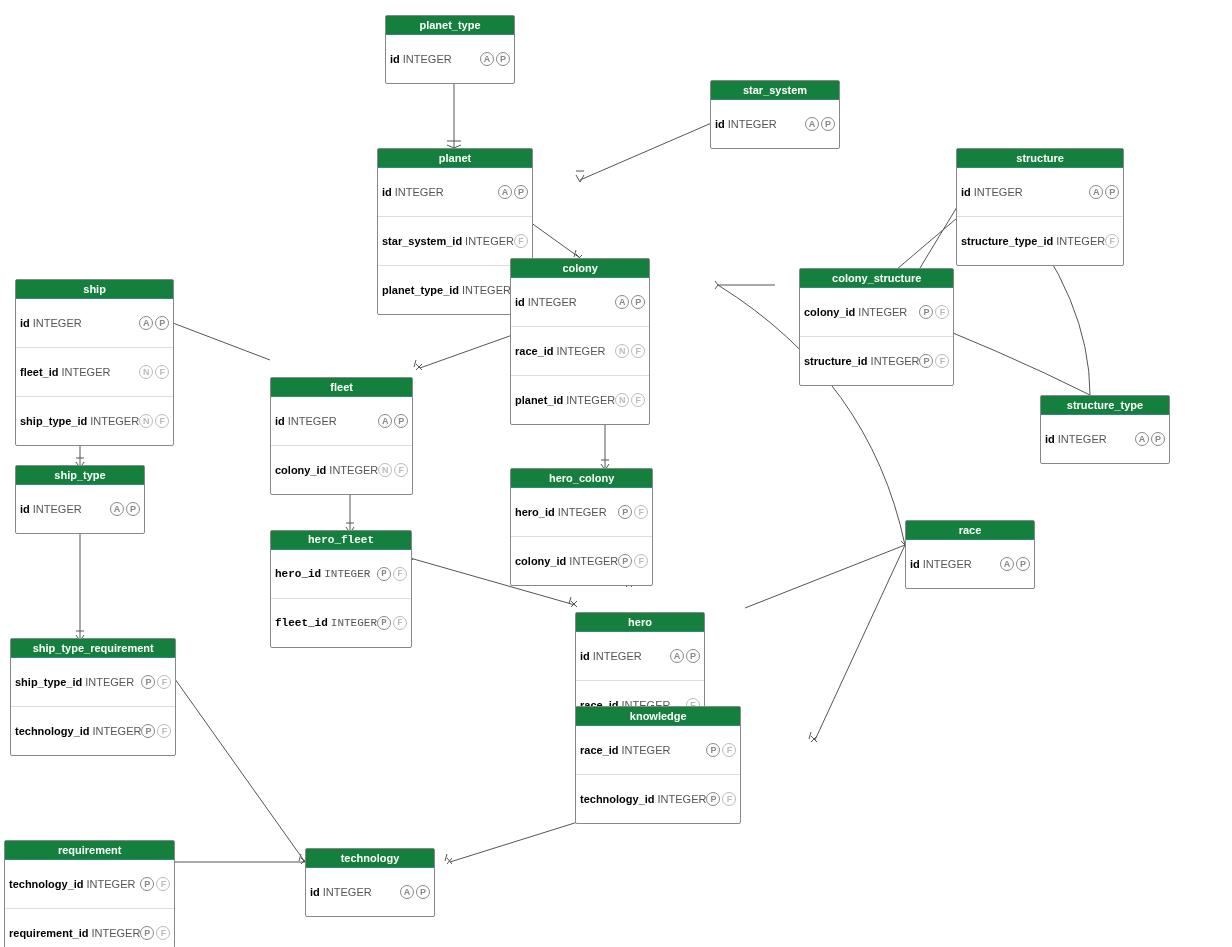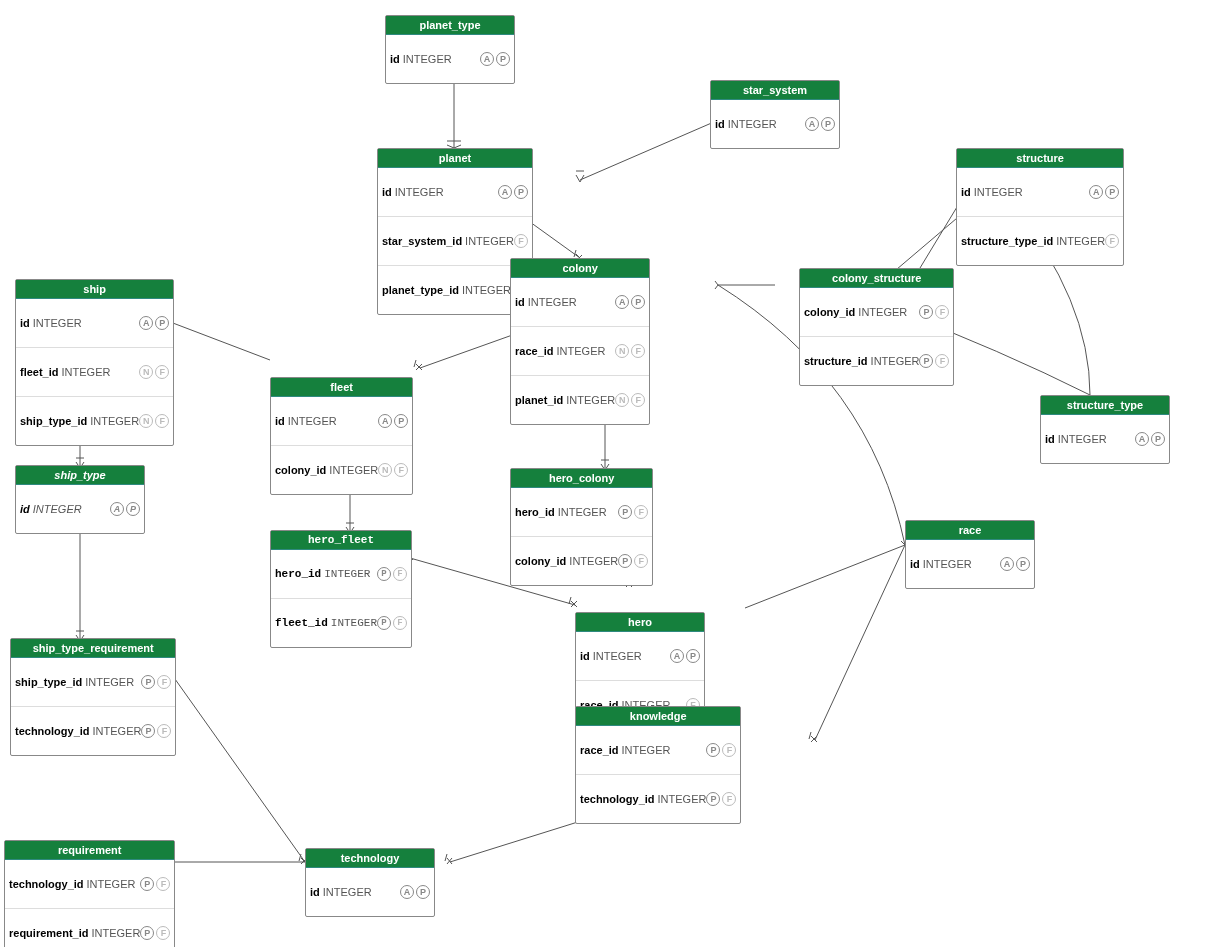--- a/index.html
+++ b/index.html
@@ -345,21 +345,21 @@
       </div>
       <div class="er-row">
         <span class="er-field-name">colony_id</span>
         <span class="er-field-type">INTEGER</span>
         <span class="er-badges">
           <span class="badge">N</span>
           <span class="badge">F</span>
         </span>
       </div>
     </div>
-    <div class="er-table" style="left: 15px; top: 465px; font-style: italic;">
+    <div class="er-table" style="left: 15px; top: 465px;">
       <div class="er-table-header teal">ship_type</div>
       <div class="er-row">
         <span class="er-field-name">id</span>
         <span class="er-field-type">INTEGER</span>
         <span class="er-badges">
           <span class="badge active">A</span>
           <span class="badge active">P</span>
         </span>
       </div>
     </div>

